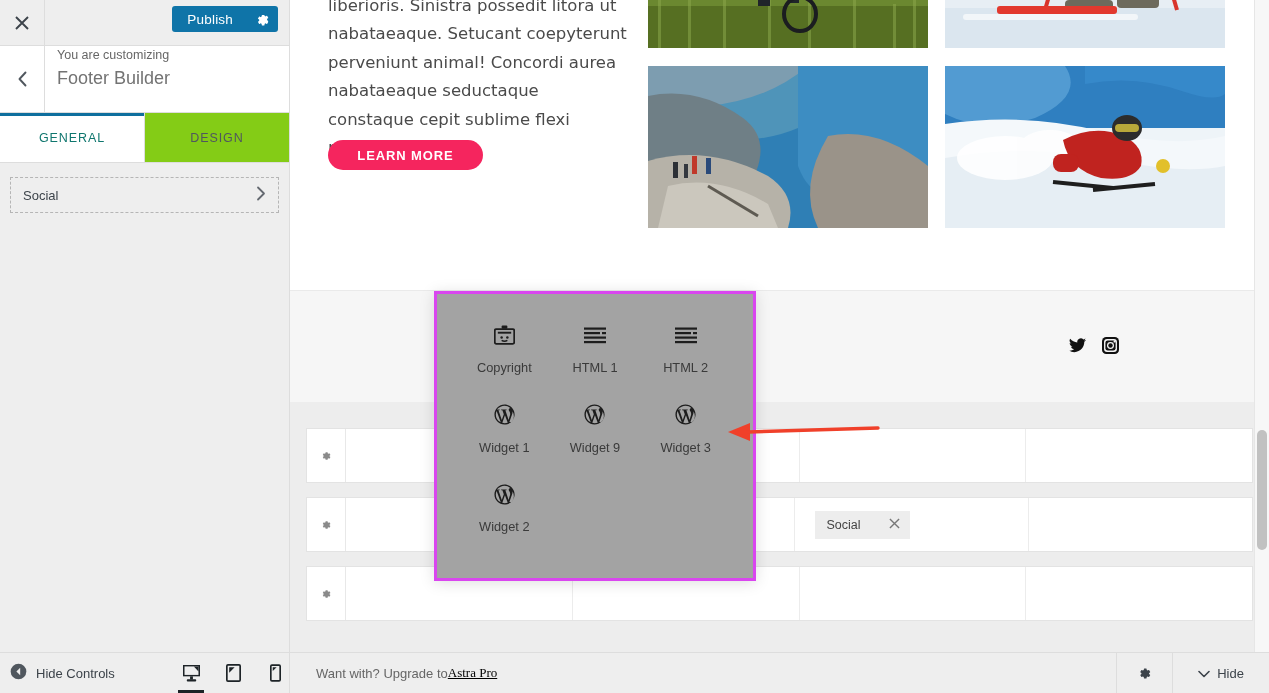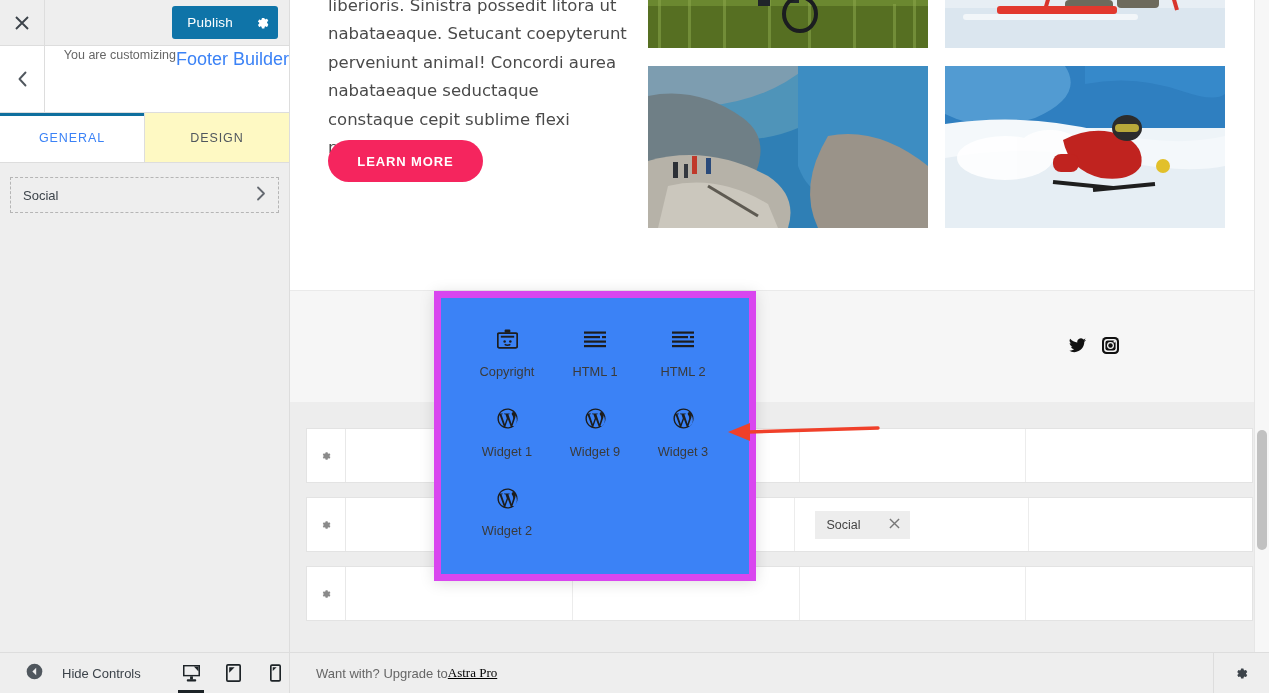--- a/index.html
+++ b/index.html
@@ -27,21 +27,21 @@
     width: 45px; height: 45px;
     display: flex; align-items: center; justify-content: center;
     cursor: pointer; color: #444; font-size: 17px;
     border-right: 1px solid #ddd;
     background: #eeeeee;
   }
   .publish-wrap {
     position: absolute; right: 11px; top: 6px;
     display: flex; align-items: stretch;
     background: #0f74a8; border-radius: 3px;
-    height: 33px;
+    height: 26px;
     justify-content: flex-end;
   }
   .publish-btn {
     color: #fff; font-size: 13.5px;
     padding: 0 13px 0 15px;
     display: flex; align-items: center;
     cursor: pointer; letter-spacing: .2px;
   }
   .publish-gear {
     display: flex; align-items: center; justify-content: center;
@@ -52,41 +52,41 @@
     height: 68px; background: #fff;
     border-top: 1px solid #ddd; border-bottom: 1px solid #ddd;
     display: flex; align-items: stretch;
   }
   .back-btn {
     width: 45px; display: flex; align-items: center; justify-content: center;
     border-right: 1px solid #ddd; cursor: pointer;
     color: #555; font-size: 18px;
   }
   .cust-title-text {
-    flex: 1; display: flex; flex-direction: row; justify-content: flex-end;
+    flex: 1; display: flex; flex-direction: column; justify-content: flex-start;
     padding-left: 12px;
   }
   .cust-sub { font-size: 12.5px; color: #666; line-height: 1.5; }
-  .cust-main { font-size: 18px; color: #3b82f6; line-height: 1.45; font-weight: 400; }
+  .cust-main { font-size: 18px; color: #737373; line-height: 1.45; font-weight: 400; }
 
   .tabs {
     display: flex; background: #fff; height: 50px;
     border-bottom: 1px solid #ddd;
   }
   .tab {
     flex: 1; display: flex; align-items: center; justify-content: center;
     font-size: 12.5px; letter-spacing: .9px; color: #50575e;
     cursor: pointer; background: #fff; position: relative;
   }
-  .tab.active { color: #3b82f6; }
+  .tab.active { color: #0f766e; }
   .tab.active::before {
     content: ""; position: absolute; left: 0; right: 0; top: 0;
     height: 3px; background: #0f6f9e;
   }
-  .tab:not(.active) { background: #fef9c3; }
+  .tab:not(.active) { background: #84cc16; }
   .tab-divider { width: 1px; background: #ddd; }
 
   .panel-body { padding: 14px 10px; background: #eeeeee; height: 100%; }
   .accordion-item {
     border: 1px dashed #b5b5b5;
     background: transparent;
     height: 36px; display: flex; align-items: center;
     padding: 0 12px; cursor: pointer;
   }
   .accordion-label { font-size: 13px; color: #3c434a; flex: 1; }
@@ -102,21 +102,21 @@
     position: relative; height: 290px; background: #fff;
     padding: 0 0 0 0;
   }
   .hero-text {
     position: absolute; left: 38px; top: -8px;
     width: 300px; color: #4a4a4a; font-size: 16.5px;
     line-height: 1.72; font-family: "DejaVu Sans", sans-serif;
   }
   .learn-more {
     position: absolute; left: 38px; top: 140px;
-    width: 155px; height: 42px; border-radius: 23px;
+    width: 155px; height: 30px; border-radius: 23px;
     background: #f5255e;
     color: #fff; font-size: 13px; font-weight: bold;
     letter-spacing: .9px;
     display: flex; align-items: center; justify-content: center;
     cursor: pointer;
   }
 
   .img-grid { position: absolute; left: 358px; top: -52px; }
   .img-cell {
     position: absolute; overflow: hidden; background: #ccc;
@@ -166,22 +166,22 @@
     background: #ededed; color: #444; font-size: 12.5px;
     height: 28px; display: inline-flex; align-items: center;
     padding: 0 10px 0 12px; gap: 28px; cursor: pointer;
   }
   .chip-x { color: #777; font-size: 13px; cursor: pointer; }
 
   
   .popover {
     position: absolute; left: 434px; top: 291px;
     width: 322px; height: 290px;
-    background: #3b82f6;
-    border: 7px solid #d946ef;
+    background: #a3a3a3;
+    border: 3px solid #d946ef;
     box-shadow: 0 2px 14px rgba(0,0,0,.13);
     z-index: 40;
     padding: 30px 22px 0 22px;
   }
   .pop-grid {
     display: grid; grid-template-columns: repeat(3, 1fr);
     row-gap: 26px;
   }
   .pop-item {
     display: flex; flex-direction: column; align-items: center;
@@ -196,22 +196,22 @@
   
   .arrow { position: absolute; left: 728px; top: 415px; z-index: 60; pointer-events: none; }
 
   
   .bottombar {
     position: absolute; left: 0; bottom: 0; width: 1269px; height: 41px;
     background: #eeeeee; border-top: 1px solid #ddd;
     display: flex; align-items: stretch;
   }
   .hide-controls {
-    width: 290px; display: flex; align-items: center; gap: 19px;
-    padding-left: 26px; border-right: 1px solid #ddd; position: relative;
+    width: 290px; display: flex; align-items: center; gap: 9px;
+    padding-left: 10px; border-right: 1px solid #ddd; position: relative;
     cursor: pointer;
   }
   .hc-label { font-size: 13px; color: #3c434a; }
   .devices { position: absolute; left: 170px; top: 0; display: flex; height: 40px; }
   .dev {
     width: 42px; display: flex; align-items: center; justify-content: center;
     cursor: pointer; color: #2c3338; position: relative;
   }
   .dev.active::after {
     content: ""; position: absolute; bottom: 0; left: 8px; right: 8px;
@@ -610,15 +610,23 @@
       <a href="#">Astra Pro</a>
     </div>
 
     <div class="bb-gear">
       <svg width="15" height="15" viewBox="0 0 20 20" fill="#3c434a">
           <path d="M10 6.8a3.2 3.2 0 100 6.4 3.2 3.2 0 000-6.4zm0 4.9a1.7 1.7 0 110-3.4 1.7 1.7 0 010 3.4z"></path>
           <path d="M17.3 11.5l-1.2-.7a6.2 6.2 0 000-1.6l1.2-.7a.55.55 0 00.2-.76l-1.25-2.17a.55.55 0 00-.76-.2l-1.2.7a6 6 0 00-1.4-.82V3.9a.55.55 0 00-.55-.55H9.66a.55.55 0 00-.55.55v1.38c-.5.2-.98.48-1.4.82l-1.2-.7a.55.55 0 00-.76.2L4.5 7.77a.55.55 0 00.2.76l1.2.7a6.2 6.2 0 000 1.6l-1.2.7a.55.55 0 00-.2.76l1.25 2.17a.55.55 0 00.76.2l1.2-.7c.42.34.9.62 1.4.82v1.38c0 .3.25.55.55.55h2.68c.3 0 .55-.25.55-.55v-1.38c.5-.2.98-.48 1.4-.82l1.2.7a.55.55 0 00.76-.2l1.25-2.17a.55.55 0 00-.2-.76z"></path>
         </svg>
     </div>
 
+    <div class="bb-hide">
+      <span>
+        <svg width="12" height="8" viewBox="0 0 12 8">
+            <path d="M1 1.5 L6 6.5 L11 1.5" stroke="#3c434a" stroke-width="1.6" fill="none" stroke-linecap="round" stroke-linejoin="round"></path>
+          </svg>
+      </span>
+      <span>Hide</span>
+    </div>
   </div>
 
 </div>
 
 </body></html>

